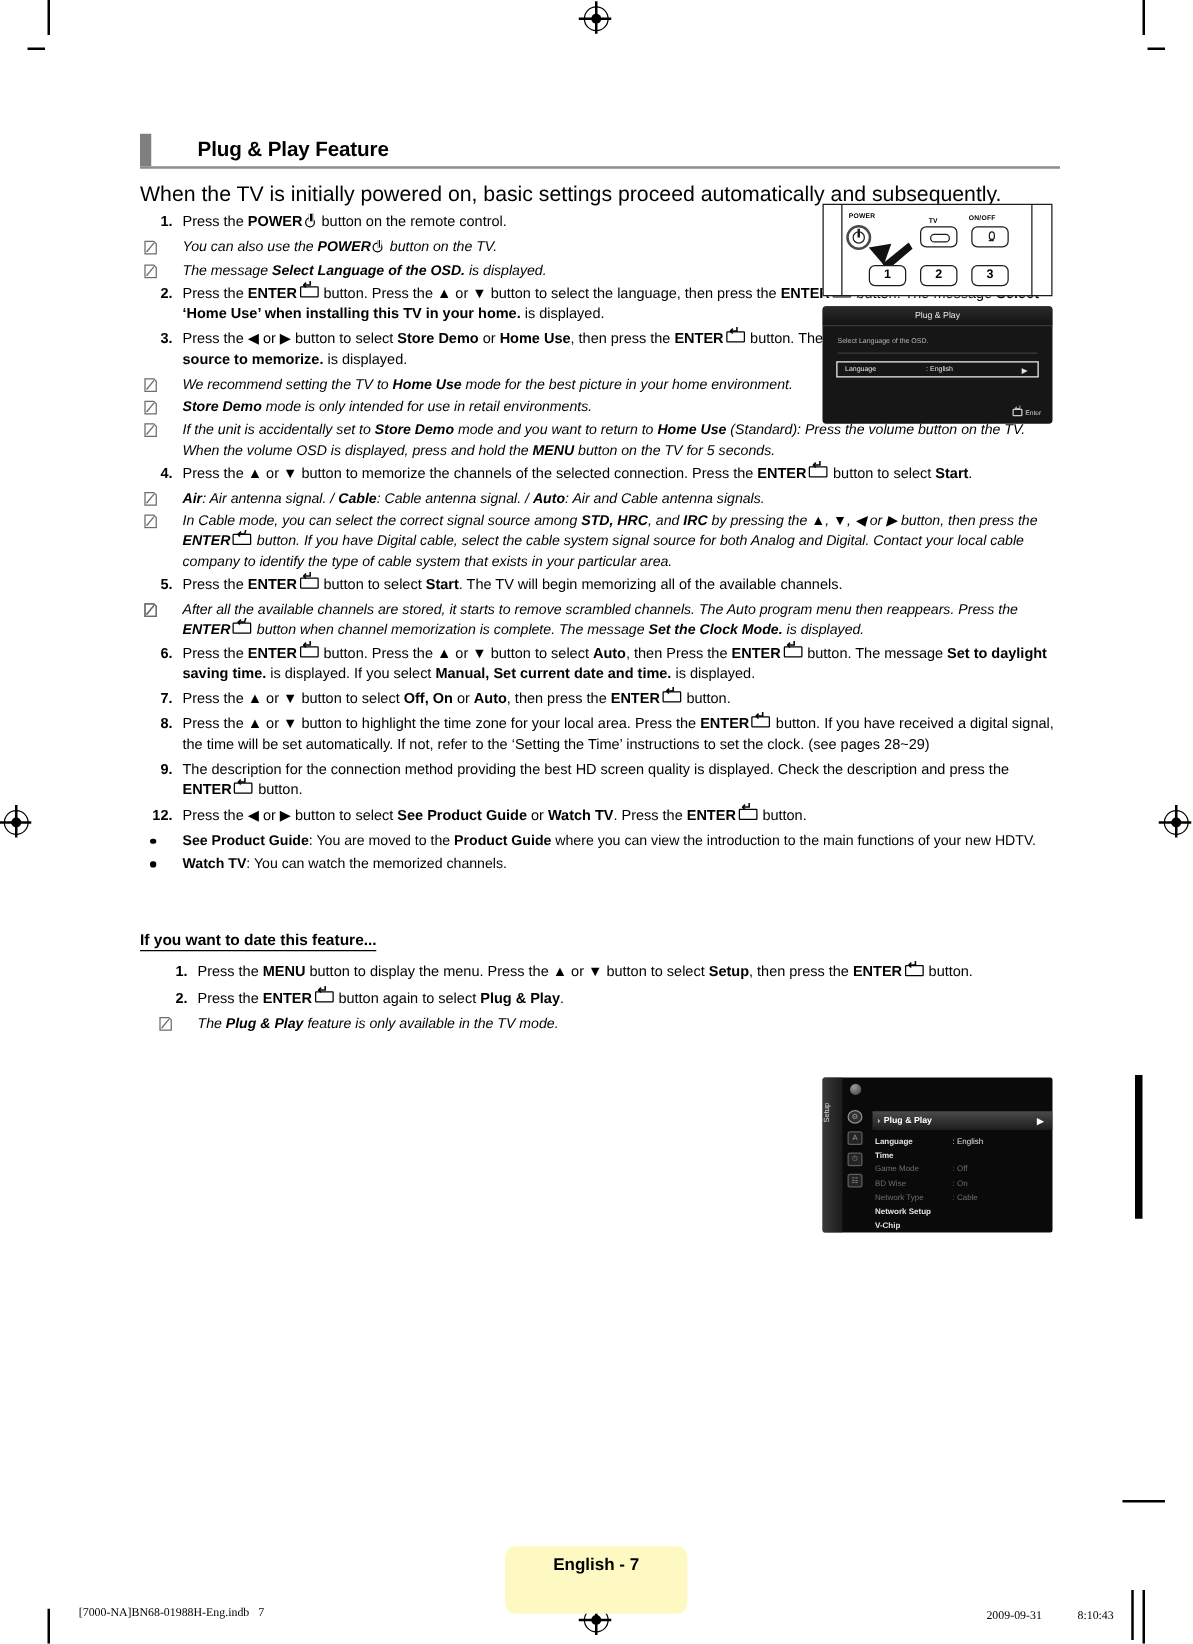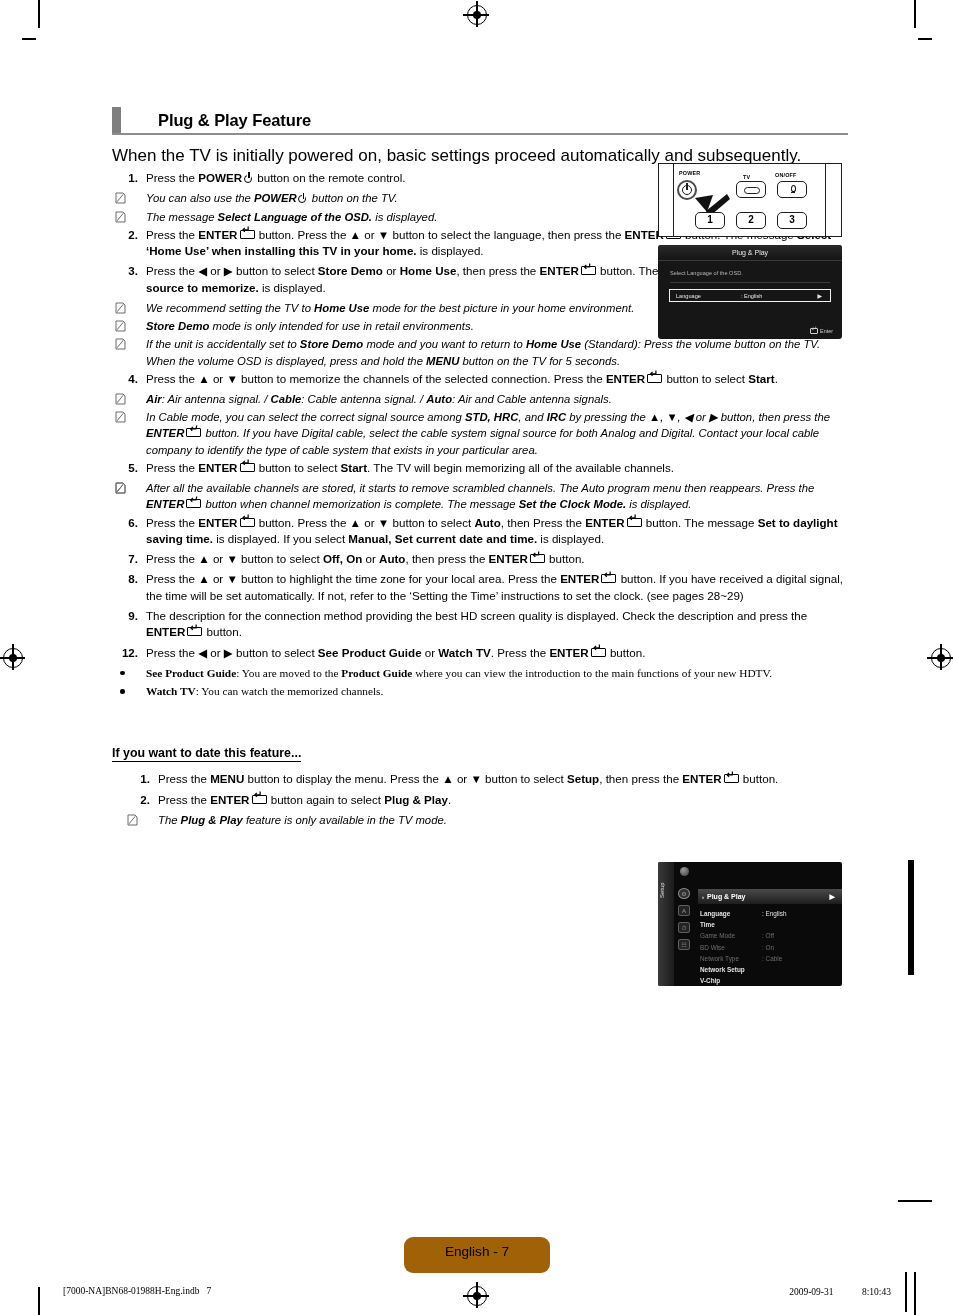--- a/index.html
+++ b/index.html
@@ -125,21 +125,20 @@
     width: 11px;
     height: 12px;
   }
   .bullet {
     position: relative;
     font-size: 11.3px;
     line-height: 16.2px;
     padding-left: 34px;
     margin-top: 2px;
     margin-bottom: 2px;
-    font-family: Liberation Serif, serif;
   }
   .bullet > .dotmark {
     position: absolute;
     left: 8px;
     top: 6px;
     width: 4.5px;
     height: 4.5px;
     background: #000;
     border-radius: 50%;
   }
@@ -426,26 +425,26 @@
     border-radius: 50%;
     background: radial-gradient(circle at 35% 30%, #9b9b9b, #3a3a3a);
   }
 
   
   .page-badge {
     position: absolute;
     left: 404px;
     top: 1237px;
     width: 146px;
-    height: 36px;
-    background: #a16207;
+    height: 54px;
+    background: #fef9c3;
     border-radius: 9px;
     text-align: center;
     font-size: 13.6px;
-    font-weight: normal;
+    font-weight: bold;
     line-height: 30px;
     color: #000;
   }
   .foot-left {
     position: absolute;
     left: 63px;
     top: 1286px;
     font-family: "Liberation Serif", serif;
     font-size: 9.5px;
     color: #000;

